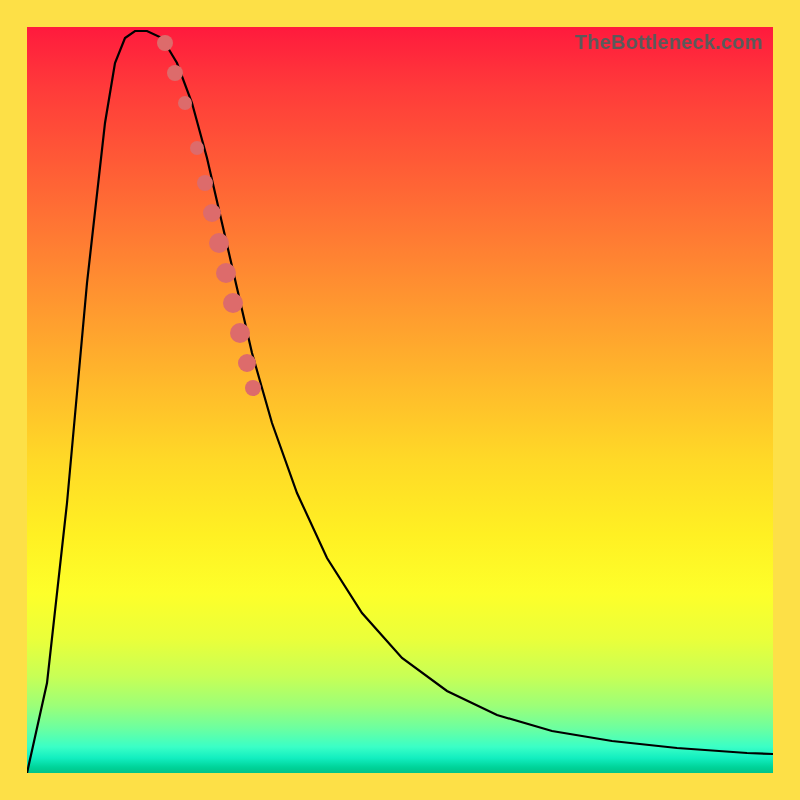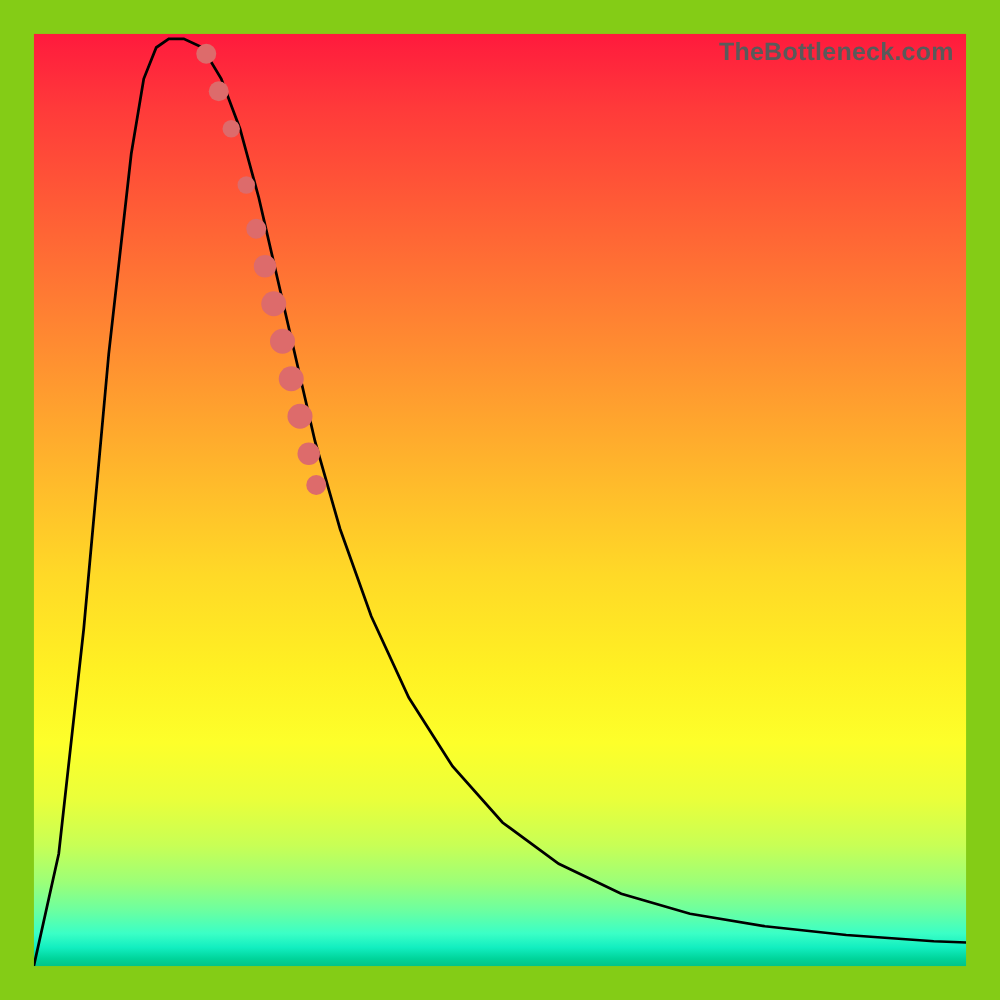--- a/index.html
+++ b/index.html
@@ -10,21 +10,21 @@
     overflow: hidden;
     background: #000;
     font-family: Arial, Helvetica, sans-serif;
   }
   .frame {
     position: absolute;
     left: 0;
     top: 0;
     width: 800px;
     height: 800px;
-    background: #84cc16;
+    background: #fde047;
   }
   .plot {
     position: absolute;
     left: 27px;
     top: 27px;
     width: 746px;
     height: 746px;
     overflow: hidden;
   }
   .gradient {

